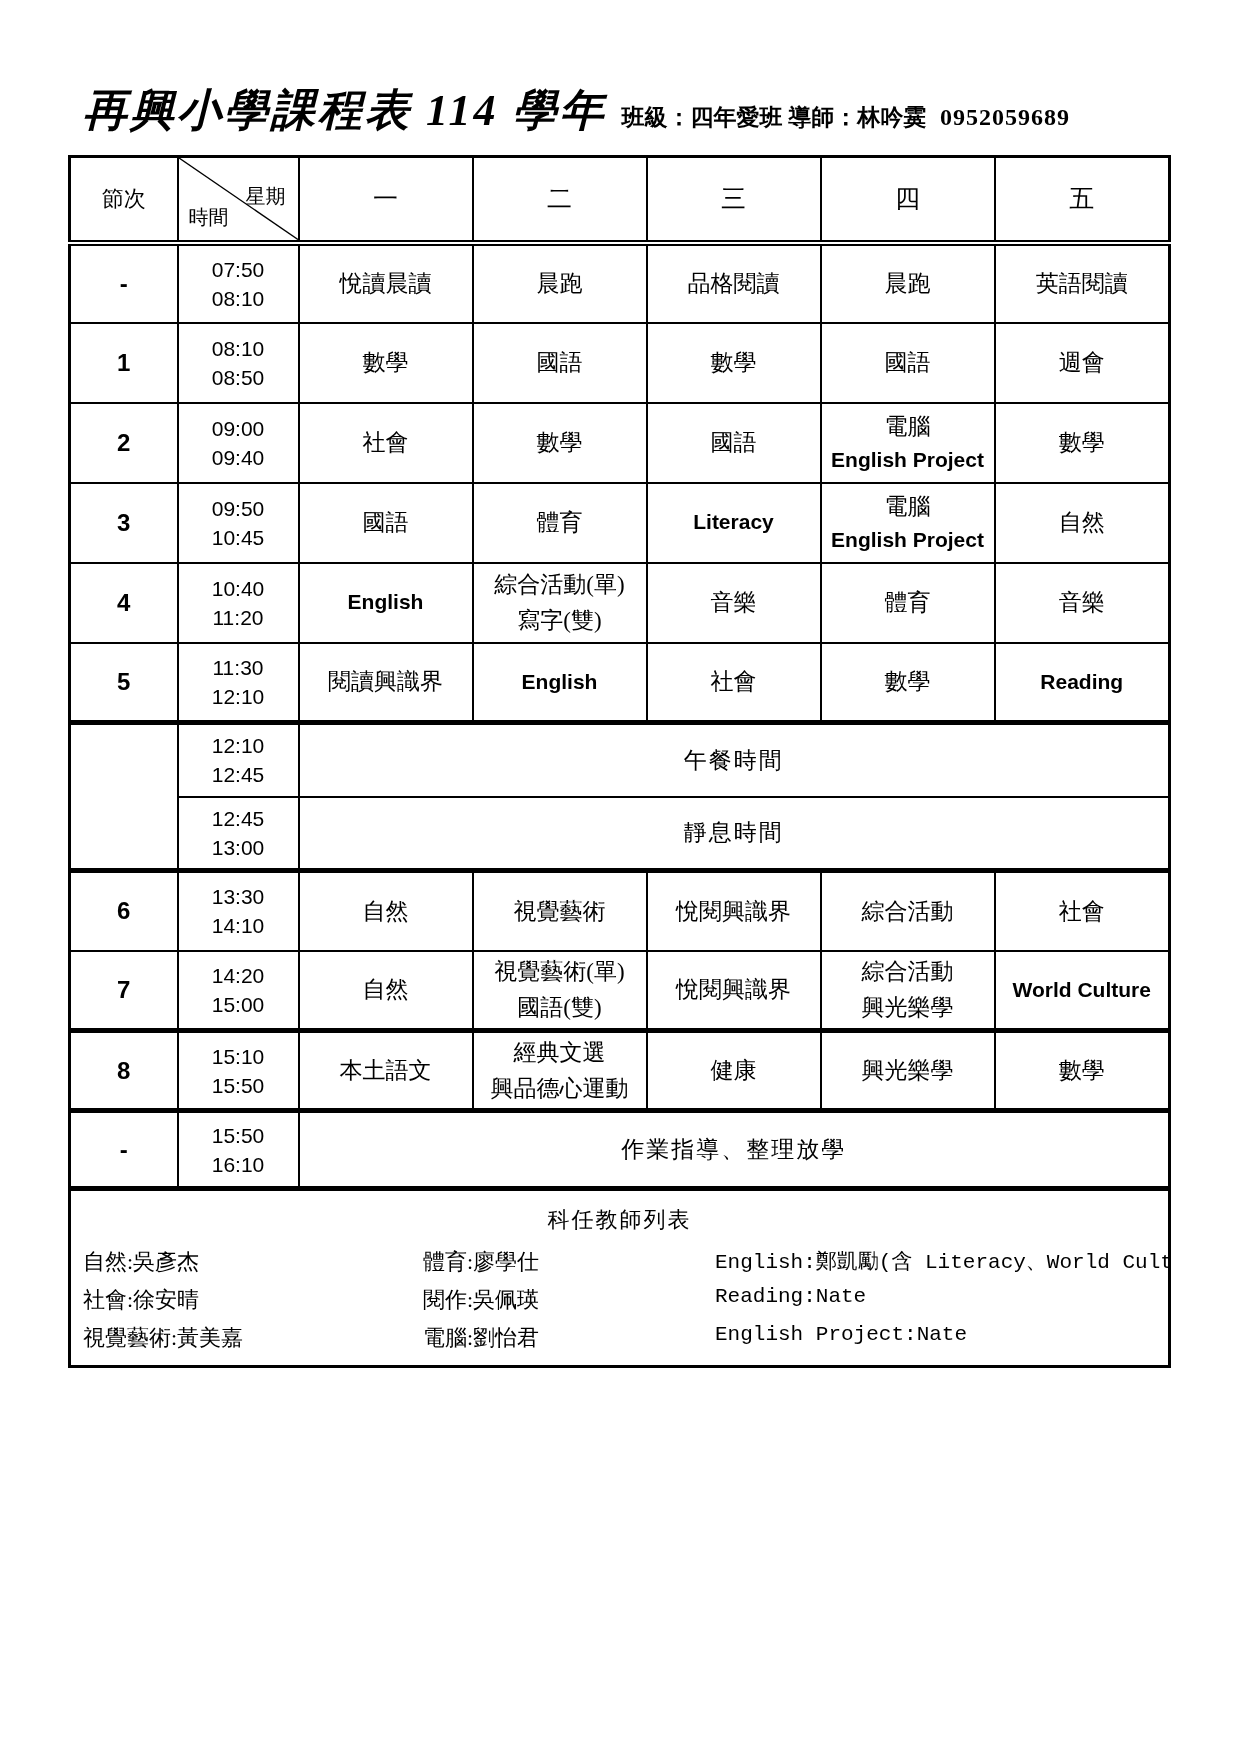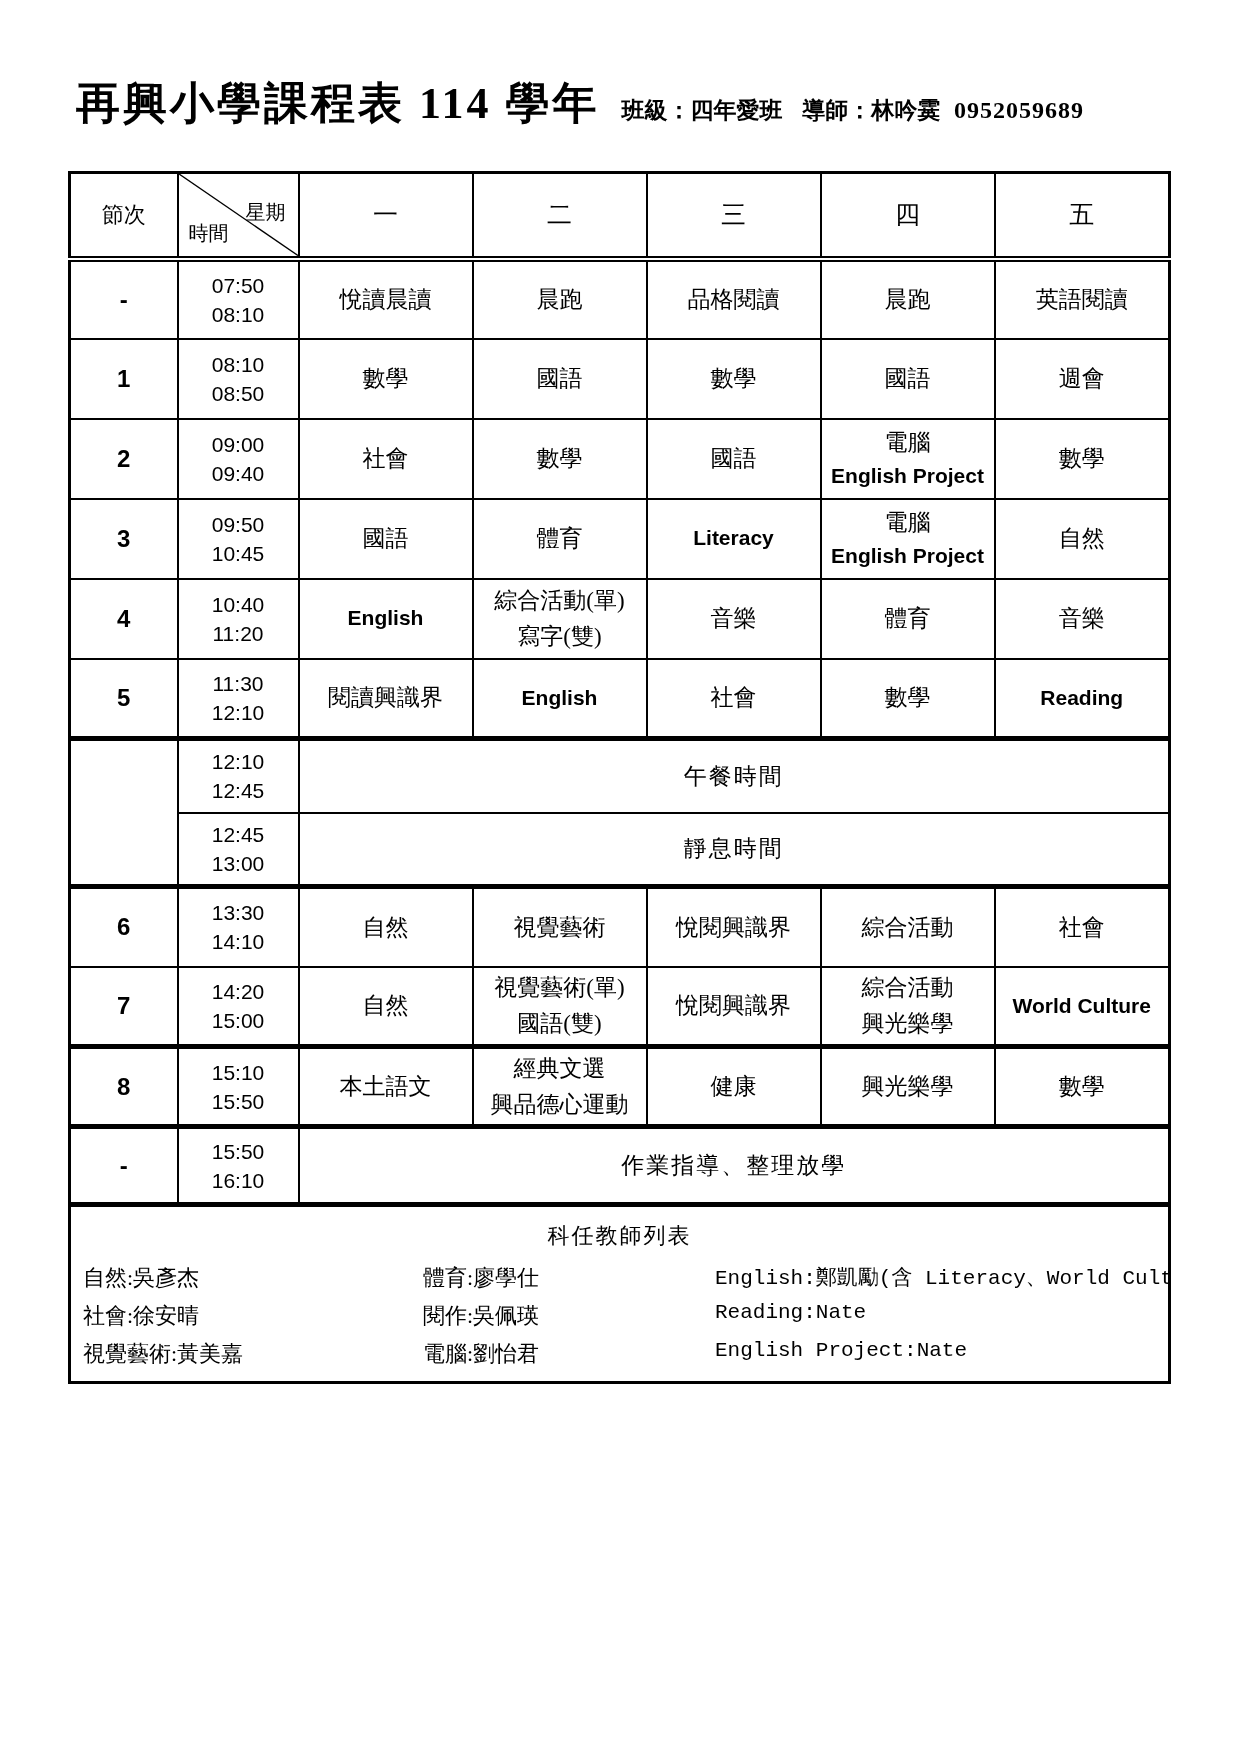--- a/index.html
+++ b/index.html
@@ -9,33 +9,33 @@
     font-family:"Liberation Serif","DejaVu Serif",serif;
     -webkit-font-smoothing:antialiased;
   }
   .page{padding:66px 0 0 68px;width:1100px;}
 
   
   .page-header{display:flex;align-items:baseline;width:1100px;}
   .title{
     font-size:44px;font-weight:bold;letter-spacing:3px;
     font-family:"Liberation Serif","DejaVu Serif",serif;
-    white-space:nowrap;margin:8px;
+    white-space:nowrap;margin:15px;font-style:italic;
   }
   .subhead{
     margin-left:auto;margin-right:128px;
     font-size:23px;font-weight:bold;white-space:nowrap;
   }
-  .subhead .part{margin-left:14px;}
+  .subhead .part{}
   .subhead .phone{font-weight:bold;font-size:24px;margin-left:8px;letter-spacing:1px;}
 
   
   table.tt{
     border-collapse:collapse;table-layout:fixed;
-    width:1100px;margin-top:30px;
+    width:1100px;
     border:3px solid #000;
   }
   .tt th,.tt td{
     border:2px solid #000;
     text-align:center;vertical-align:middle;
     padding:0;overflow:hidden;
   }
   .tt thead tr{height:86px;}
   .tt thead th{border-bottom:6px double #000;font-weight:normal;}
   tr.r-normal{height:80px;}

